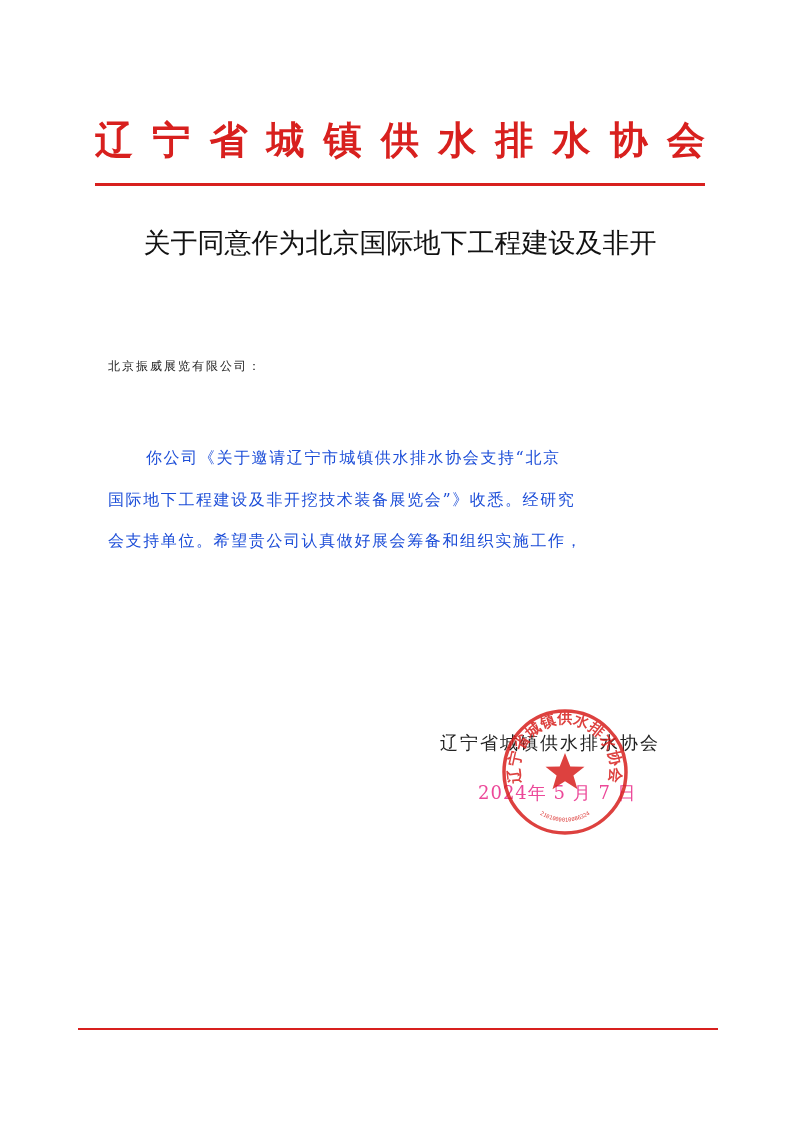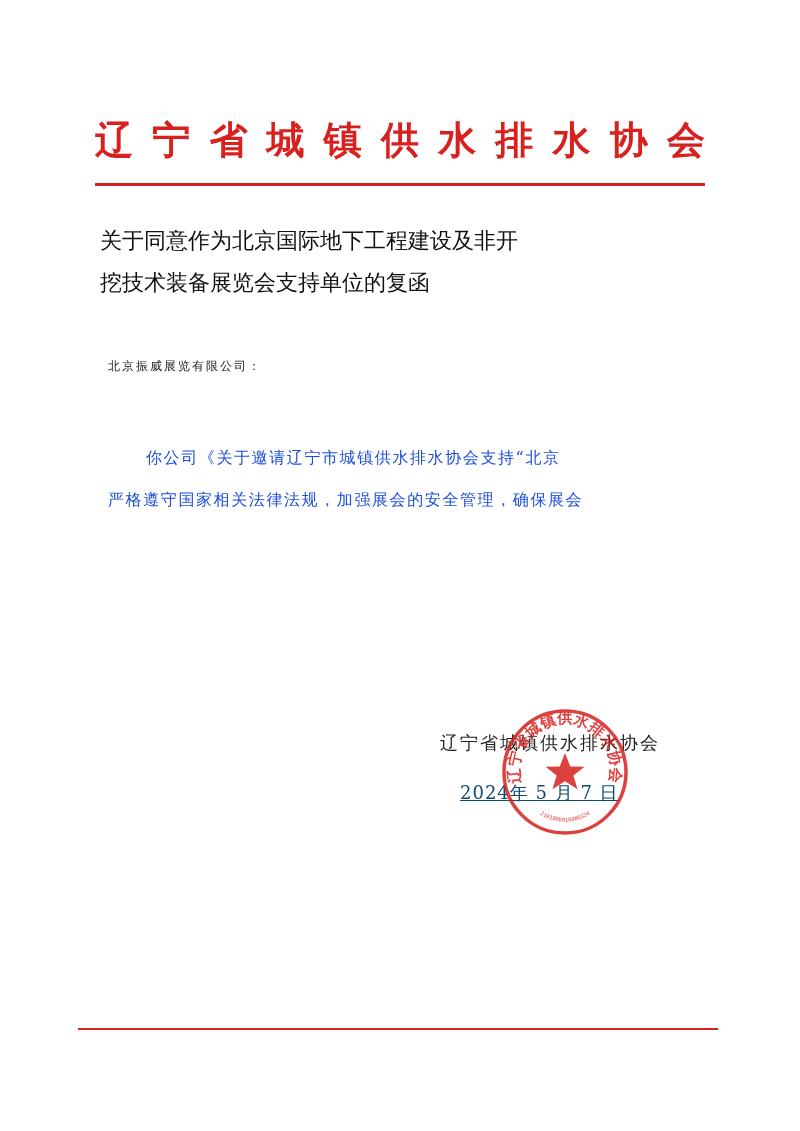--- a/index.html
+++ b/index.html
@@ -2,29 +2,29 @@
 <html><head>
   <meta charset="utf-8">
   <style>
     html, body { margin:0; padding:0; background:#ffffff; }
     body { width:800px; height:1131px; position:relative; overflow:hidden;
            font-family: "DejaVu Serif", "Liberation Serif", serif; color:#1a1a1a; }
     .header-title { position:absolute; left:95px; top:112px; width:610px; height:56px;
            display:flex; justify-content:space-between; align-items:center;
            font-family:"DejaVu Serif", serif; font-weight:bold; font-size:38px; color:#d8201e; }
     .rule-top { position:absolute; left:95px; top:183px; width:610px; height:3px; background:#d8201e; }
-    .doc-heading { position:absolute; left:100px; top:222px; width:600px; text-align:left;
-           font-family:Liberation Mono, monospace; font-size:22px; line-height:42px; color:#111; }
+    .doc-heading { position:absolute; left:100px; top:222px; width:600px; text-align:center;
+           font-family:Liberation Serif, serif; font-size:27px; line-height:42px; color:#111; }
     .addressee { position:absolute; left:108px; top:358px; font-size:12px; letter-spacing:2px; color:#222; }
     .body-para { position:absolute; left:108px; top:437px; width:600px; font-size:16px;
            line-height:41.5px; color:#1d4ed8; letter-spacing:1.6px; }
     .body-para .line { display:block; white-space:nowrap; }
     .body-para .indent { padding-left:38px; }
     .signature { position:absolute; left:440px; top:731px; font-size:18px; letter-spacing:2px; color:#222; }
-    .date { position:absolute; left:460px; top:781px; font-size:18px; letter-spacing:1px; color:#0c4a6e; white-space:pre;text-decoration:underline; }
+    .date { position:absolute; left:478px; top:781px; font-size:18px; letter-spacing:1px; color:#ec4899; white-space:pre; }
     .seal { position:absolute; left:500px; top:707px; width:130px; height:130px; opacity:0.85; }
     .rule-bottom { position:absolute; left:78px; top:1028px; width:640px; height:2px; background:#d8201e; }
   </style>
 </head>
 <body>
 
 <div class="header-title">
   <span>辽</span>
   <span>宁</span>
   <span>省</span>
@@ -35,28 +35,28 @@
   <span>排</span>
   <span>水</span>
   <span>协</span>
   <span>会</span>
 </div>
 
 <div class="rule-top"></div>
 
 <div class="doc-heading">
   <div>关于同意作为北京国际地下工程建设及非开</div>
-  <div>挖技术装备展览会支持单位的复函</div>
 </div>
 
 <div class="addressee">北京振威展览有限公司：</div>
 
 <div class="body-para">
   <span class="line indent">你公司《关于邀请辽宁市城镇供水排水协会支持“北京</span>
-  <span class="line">严格遵守国家相关法律法规，加强展会的安全管理，确保展会</span>
+  <span class="line">国际地下工程建设及非开挖技术装备展览会”》收悉。经研究</span>
+  <span class="line">会支持单位。希望贵公司认真做好展会筹备和组织实施工作，</span>
 </div>
 
 <div class="signature">辽宁省城镇供水排水协会</div>
 <div class="date">2024年 5 月 7 日</div>
 
 <svg class="seal" viewBox="0 0 130 130">
   <defs>
     <path id="sealArc" d="M 20,72 A 46,46 0 1,1 110,72"></path>
     <path id="sealArcBottom" d="M 28,96 A 46,46 0 0,0 102,96"></path>
   </defs>

